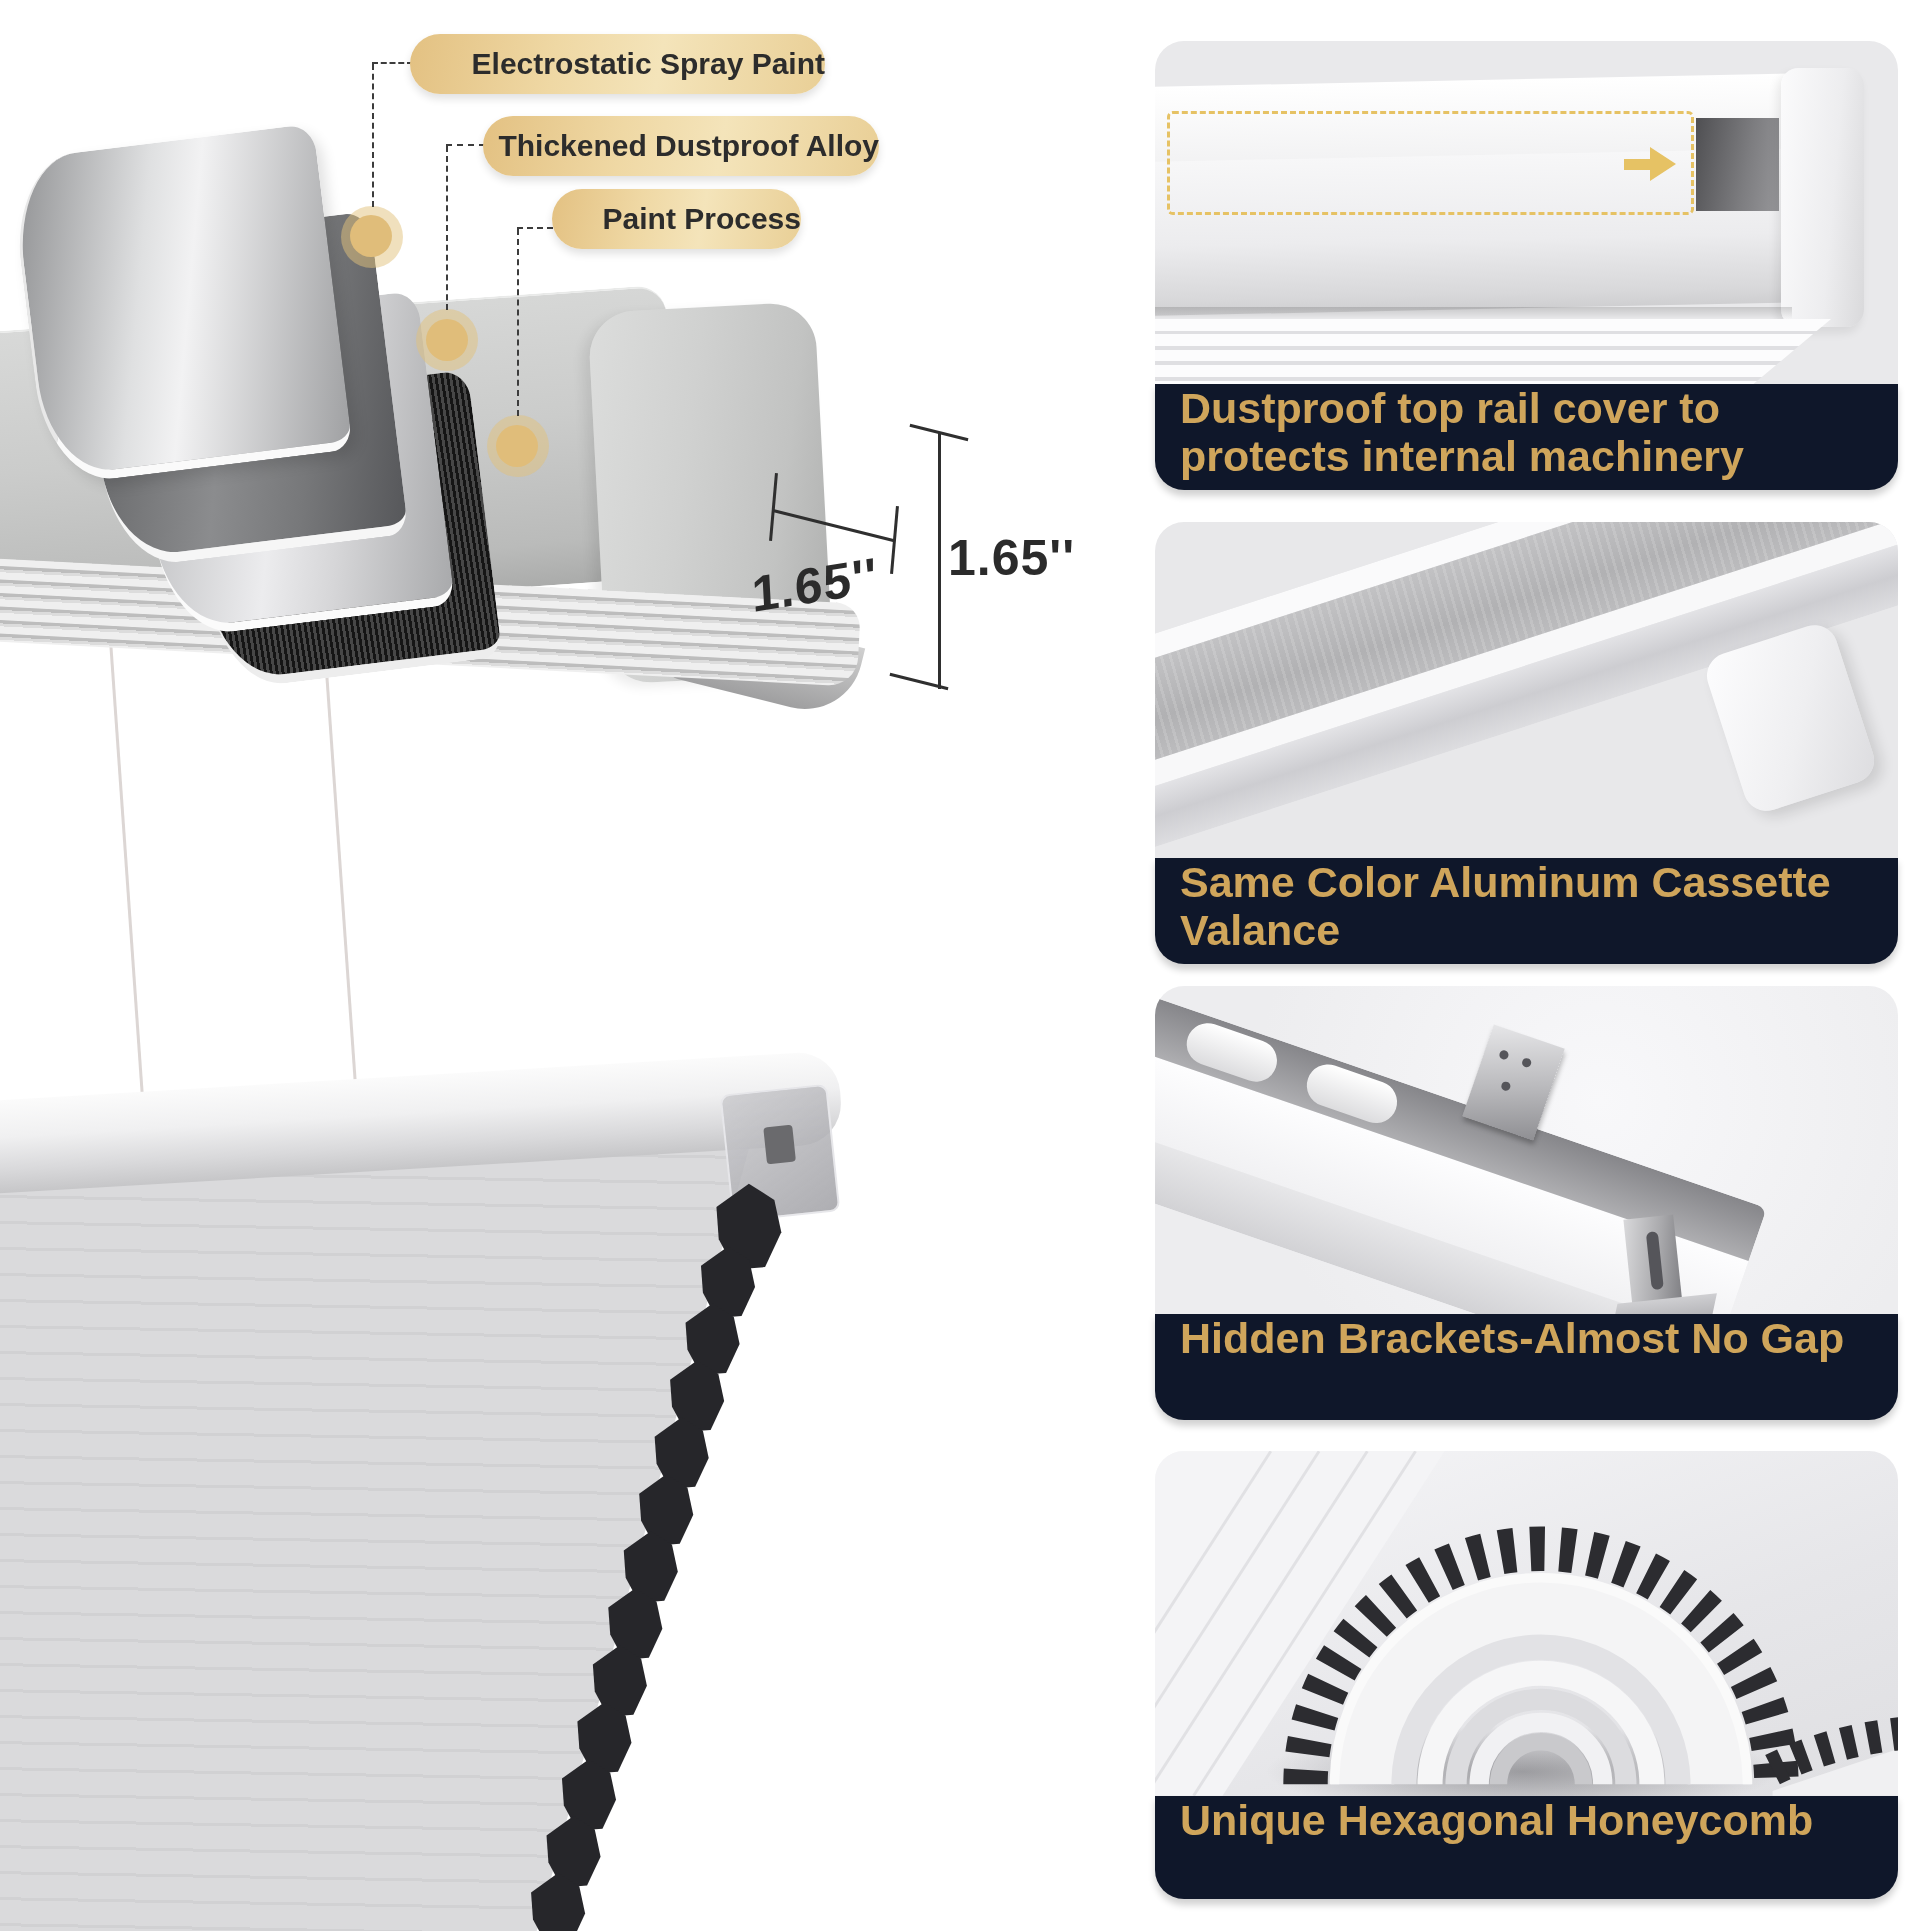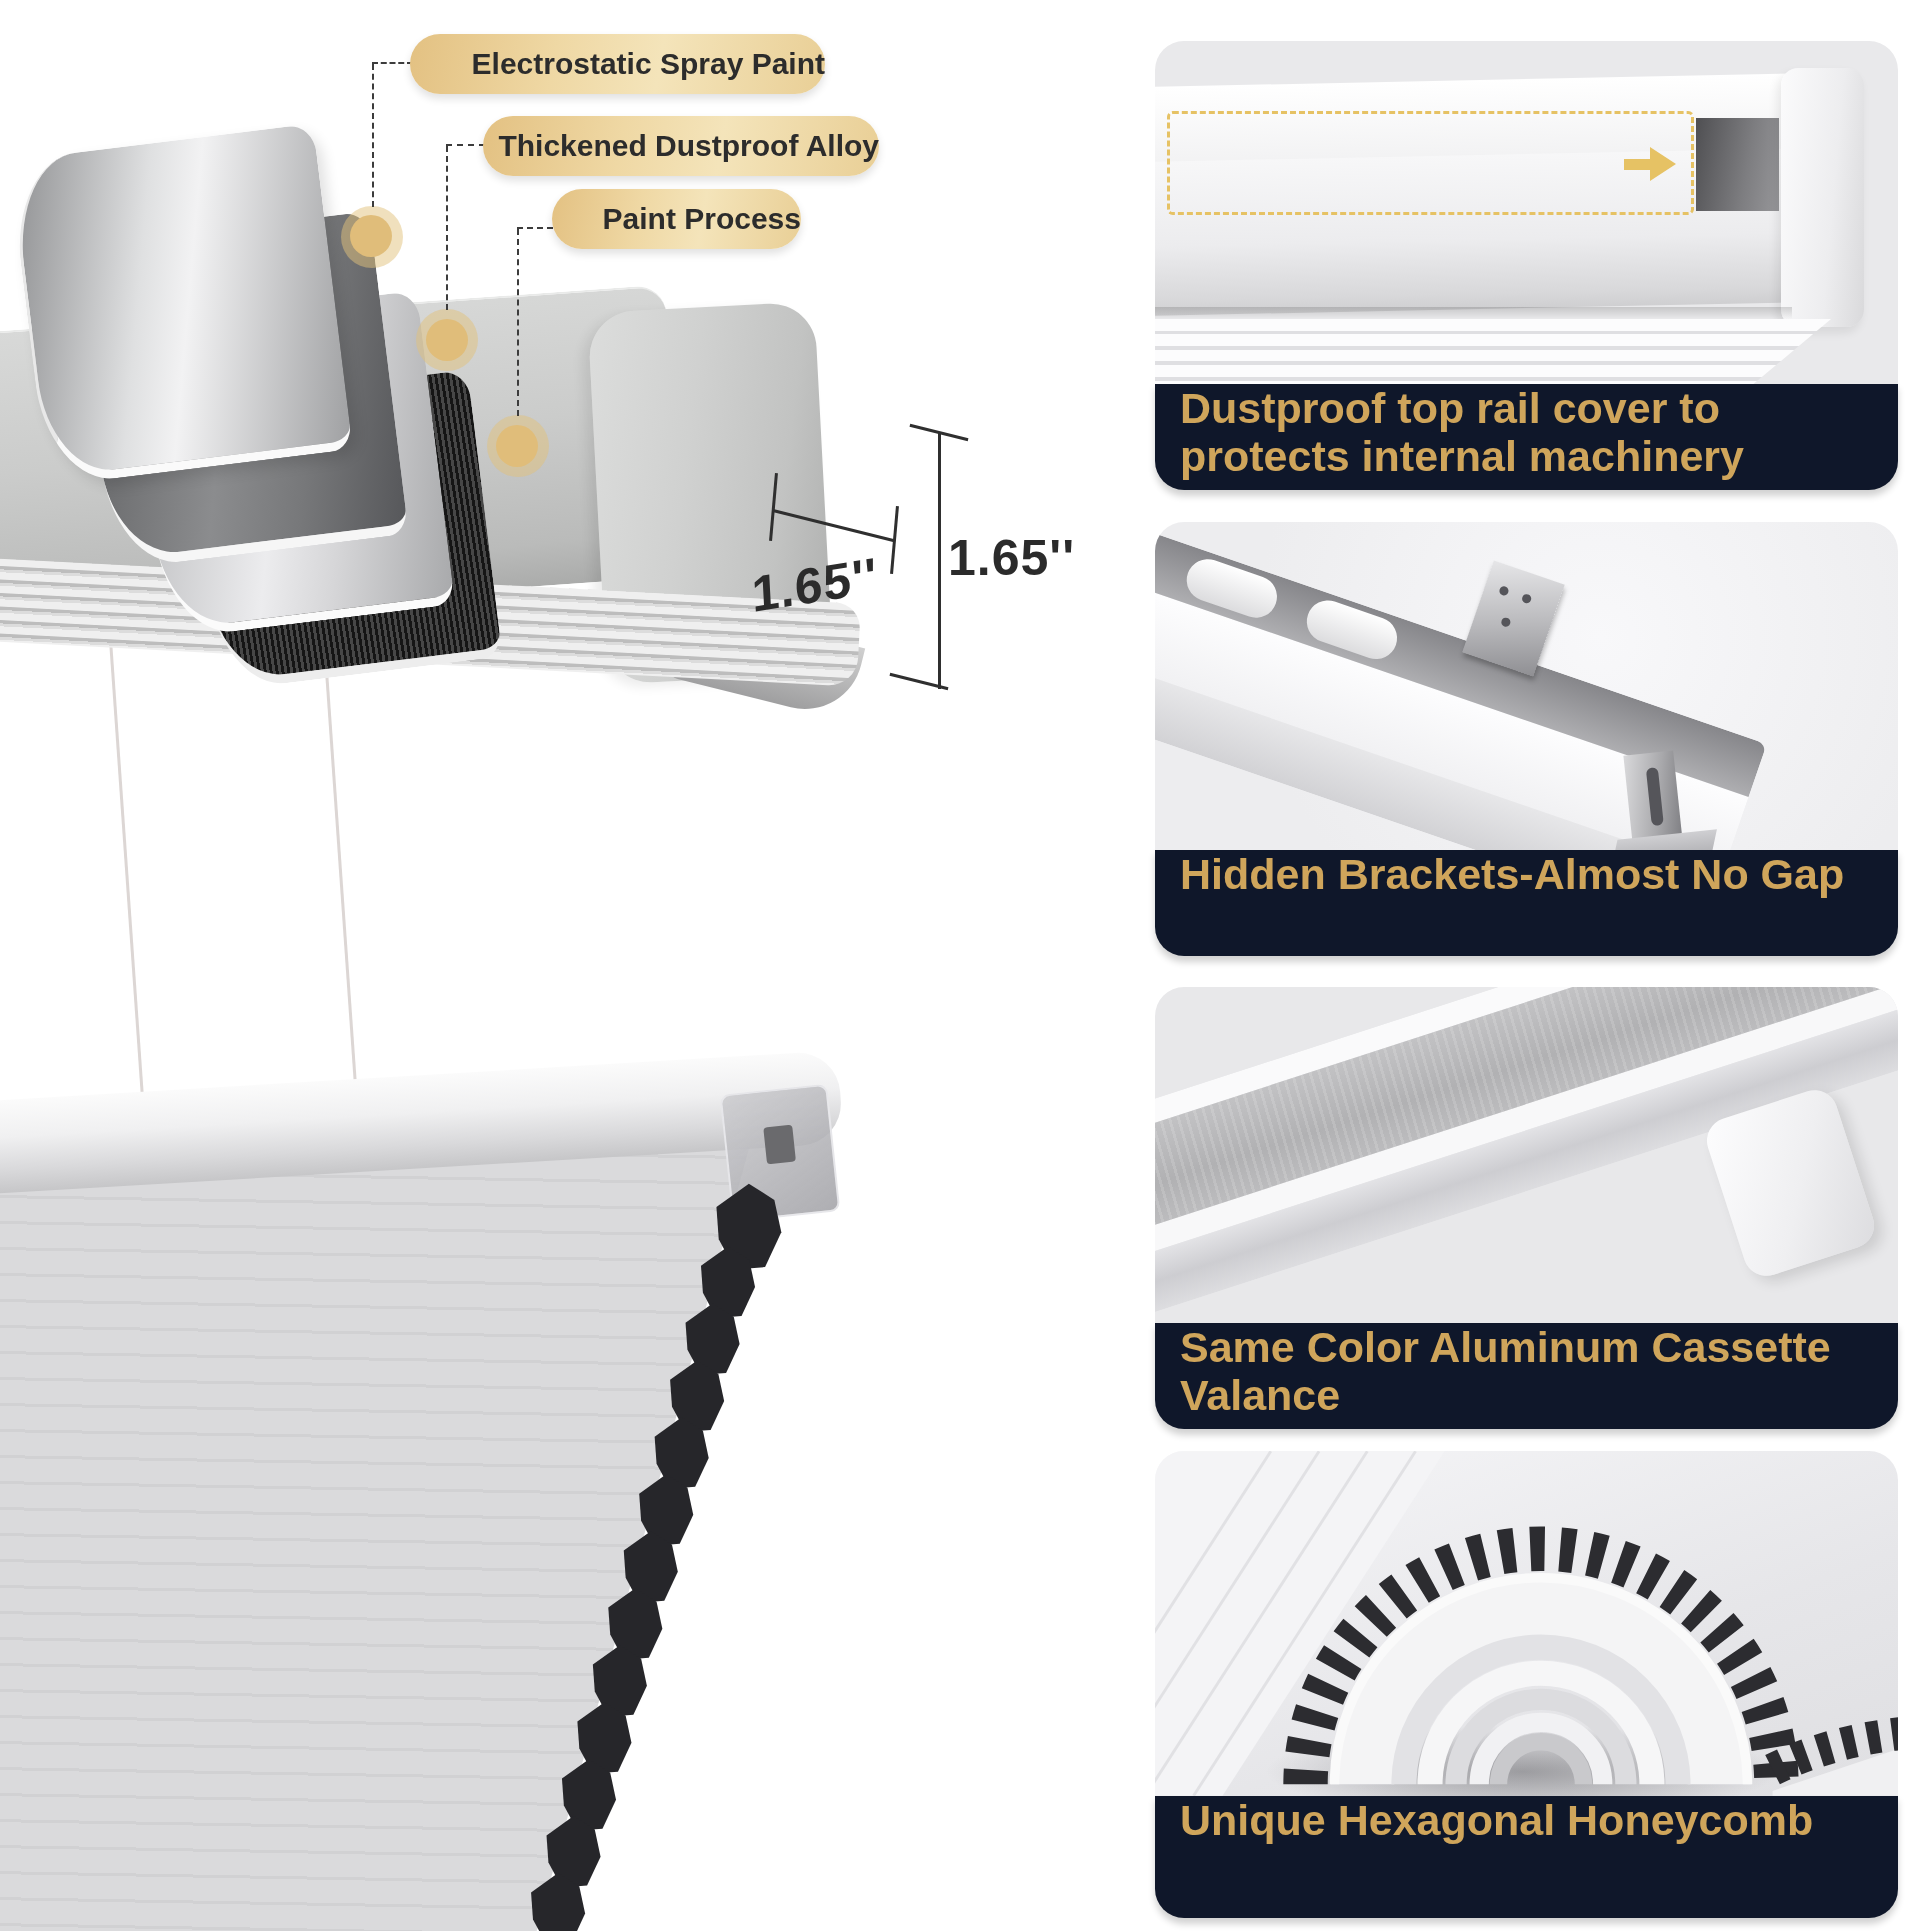--- a/index.html
+++ b/index.html
@@ -77,21 +77,21 @@
   
   .right-col{position:absolute;left:1155px;top:41px;width:743px;}
   .photo{position:relative;border-radius:29px 29px 0 0;overflow:hidden;}
   .caption{background:#0f172a;border-radius:0 0 29px 29px;color:#cfa55b;font-weight:bold;
            font-size:43px;line-height:1.12;padding:0 25px;display:flex;flex-direction:column;
            justify-content:flex-start;box-shadow:0 5.8px 7.7px rgba(0,0,0,.18);}
   #photo1{height:343px;background:#e9e9eb;}
   #photo2{height:328px;background:radial-gradient(circle at 60% 35%,#f8f8fa 0%,#ededef 70%);}
   #photo3{height:336px;background:#e8e8ea;}
   #photo4{height:345px;background:linear-gradient(160deg,#f6f6f8 0%,#e6e6e9 60%,#dfdfe2 100%);}
-  #cap1,#cap2,#cap3{height:106px;} #cap4{height:122px;}
+  #cap1,#cap2,#cap3{height:106px;} #cap4{height:103px;}
   .panel{margin-bottom:31px;} #panel1{margin-bottom:32px;} #panel3{margin-bottom:22px;}
 
   
   .p1-rail-top{position:absolute;left:0;top:39px;width:649px;height:79px;transform:skewY(-1.2deg);
                background:linear-gradient(180deg,#ffffff,#f2f2f3);}
   .p1-rail-front{position:absolute;left:0;top:114px;width:649px;height:154px;transform:skewY(-1.2deg);
                background:linear-gradient(180deg,#f7f7f8 0%,#ececee 55%,#d8d8da 90%,#cfcfd1);}
   .p1-dash{position:absolute;left:11.6px;top:70px;width:521px;height:98px;
            border:3.9px dashed #e6c264;border-radius:5.8px;}
   .p1-slot{position:absolute;left:541px;top:77px;width:83px;height:93px;
@@ -238,20 +238,36 @@
         <div class="p1-endcap"></div>
         <div class="p1-railshadow"></div>
         <div class="p1-pleats"></div>
       </div>
       <div class="caption" id="cap1">
         <div>Dustproof top rail cover to</div>
         <div>protects internal machinery</div>
       </div>
     </div>
 
+    <div class="panel" id="panel3">
+      <div class="photo" id="photo3">
+        <div class="p3-cassette">
+          <div class="p3-backedge"></div>
+          <div class="p3-fabric"></div>
+          <div class="p3-white"></div>
+          <div class="p3-lip"></div>
+        </div>
+        <div class="p3-endcap"></div>
+      </div>
+      <div class="caption" id="cap3">
+        <div>Same Color Aluminum Cassette</div>
+        <div>Valance</div>
+      </div>
+    </div>
+
     <div class="panel" id="panel2">
       <div class="photo" id="photo2">
         <div class="p2-rail">
           <div class="p2-chan">
             <div class="p2-roll" style="left:116px;"></div>
             <div class="p2-roll" style="left:243px;"></div>
           </div>
           <div class="p2-face"></div>
           <div class="p2-bottom"></div>
         </div>
@@ -262,36 +278,20 @@
         </div>
 
         <div class="p2-bracket2">
           <div class="b2-vert"></div>
           <div class="b2-slot"></div>
           <div class="b2-foot"></div>
         </div>
       </div>
       <div class="caption" id="cap2">
         <div>Hidden Brackets-Almost No Gap</div>
-      </div>
-    </div>
-
-    <div class="panel" id="panel3">
-      <div class="photo" id="photo3">
-        <div class="p3-cassette">
-          <div class="p3-backedge"></div>
-          <div class="p3-fabric"></div>
-          <div class="p3-white"></div>
-          <div class="p3-lip"></div>
-        </div>
-        <div class="p3-endcap"></div>
-      </div>
-      <div class="caption" id="cap3">
-        <div>Same Color Aluminum Cassette</div>
-        <div>Valance</div>
       </div>
     </div>
 
     <div class="panel" id="panel4">
       <div class="photo" id="photo4">
         <svg width="743" height="345" viewBox="0 0 770 357">
           <defs>
             <radialGradient id="shGrad" cx="50%" cy="50%" r="50%">
               <stop offset="0%" stop-color="rgba(40,40,45,0.38)"></stop>
               <stop offset="100%" stop-color="rgba(40,40,45,0)"></stop>

